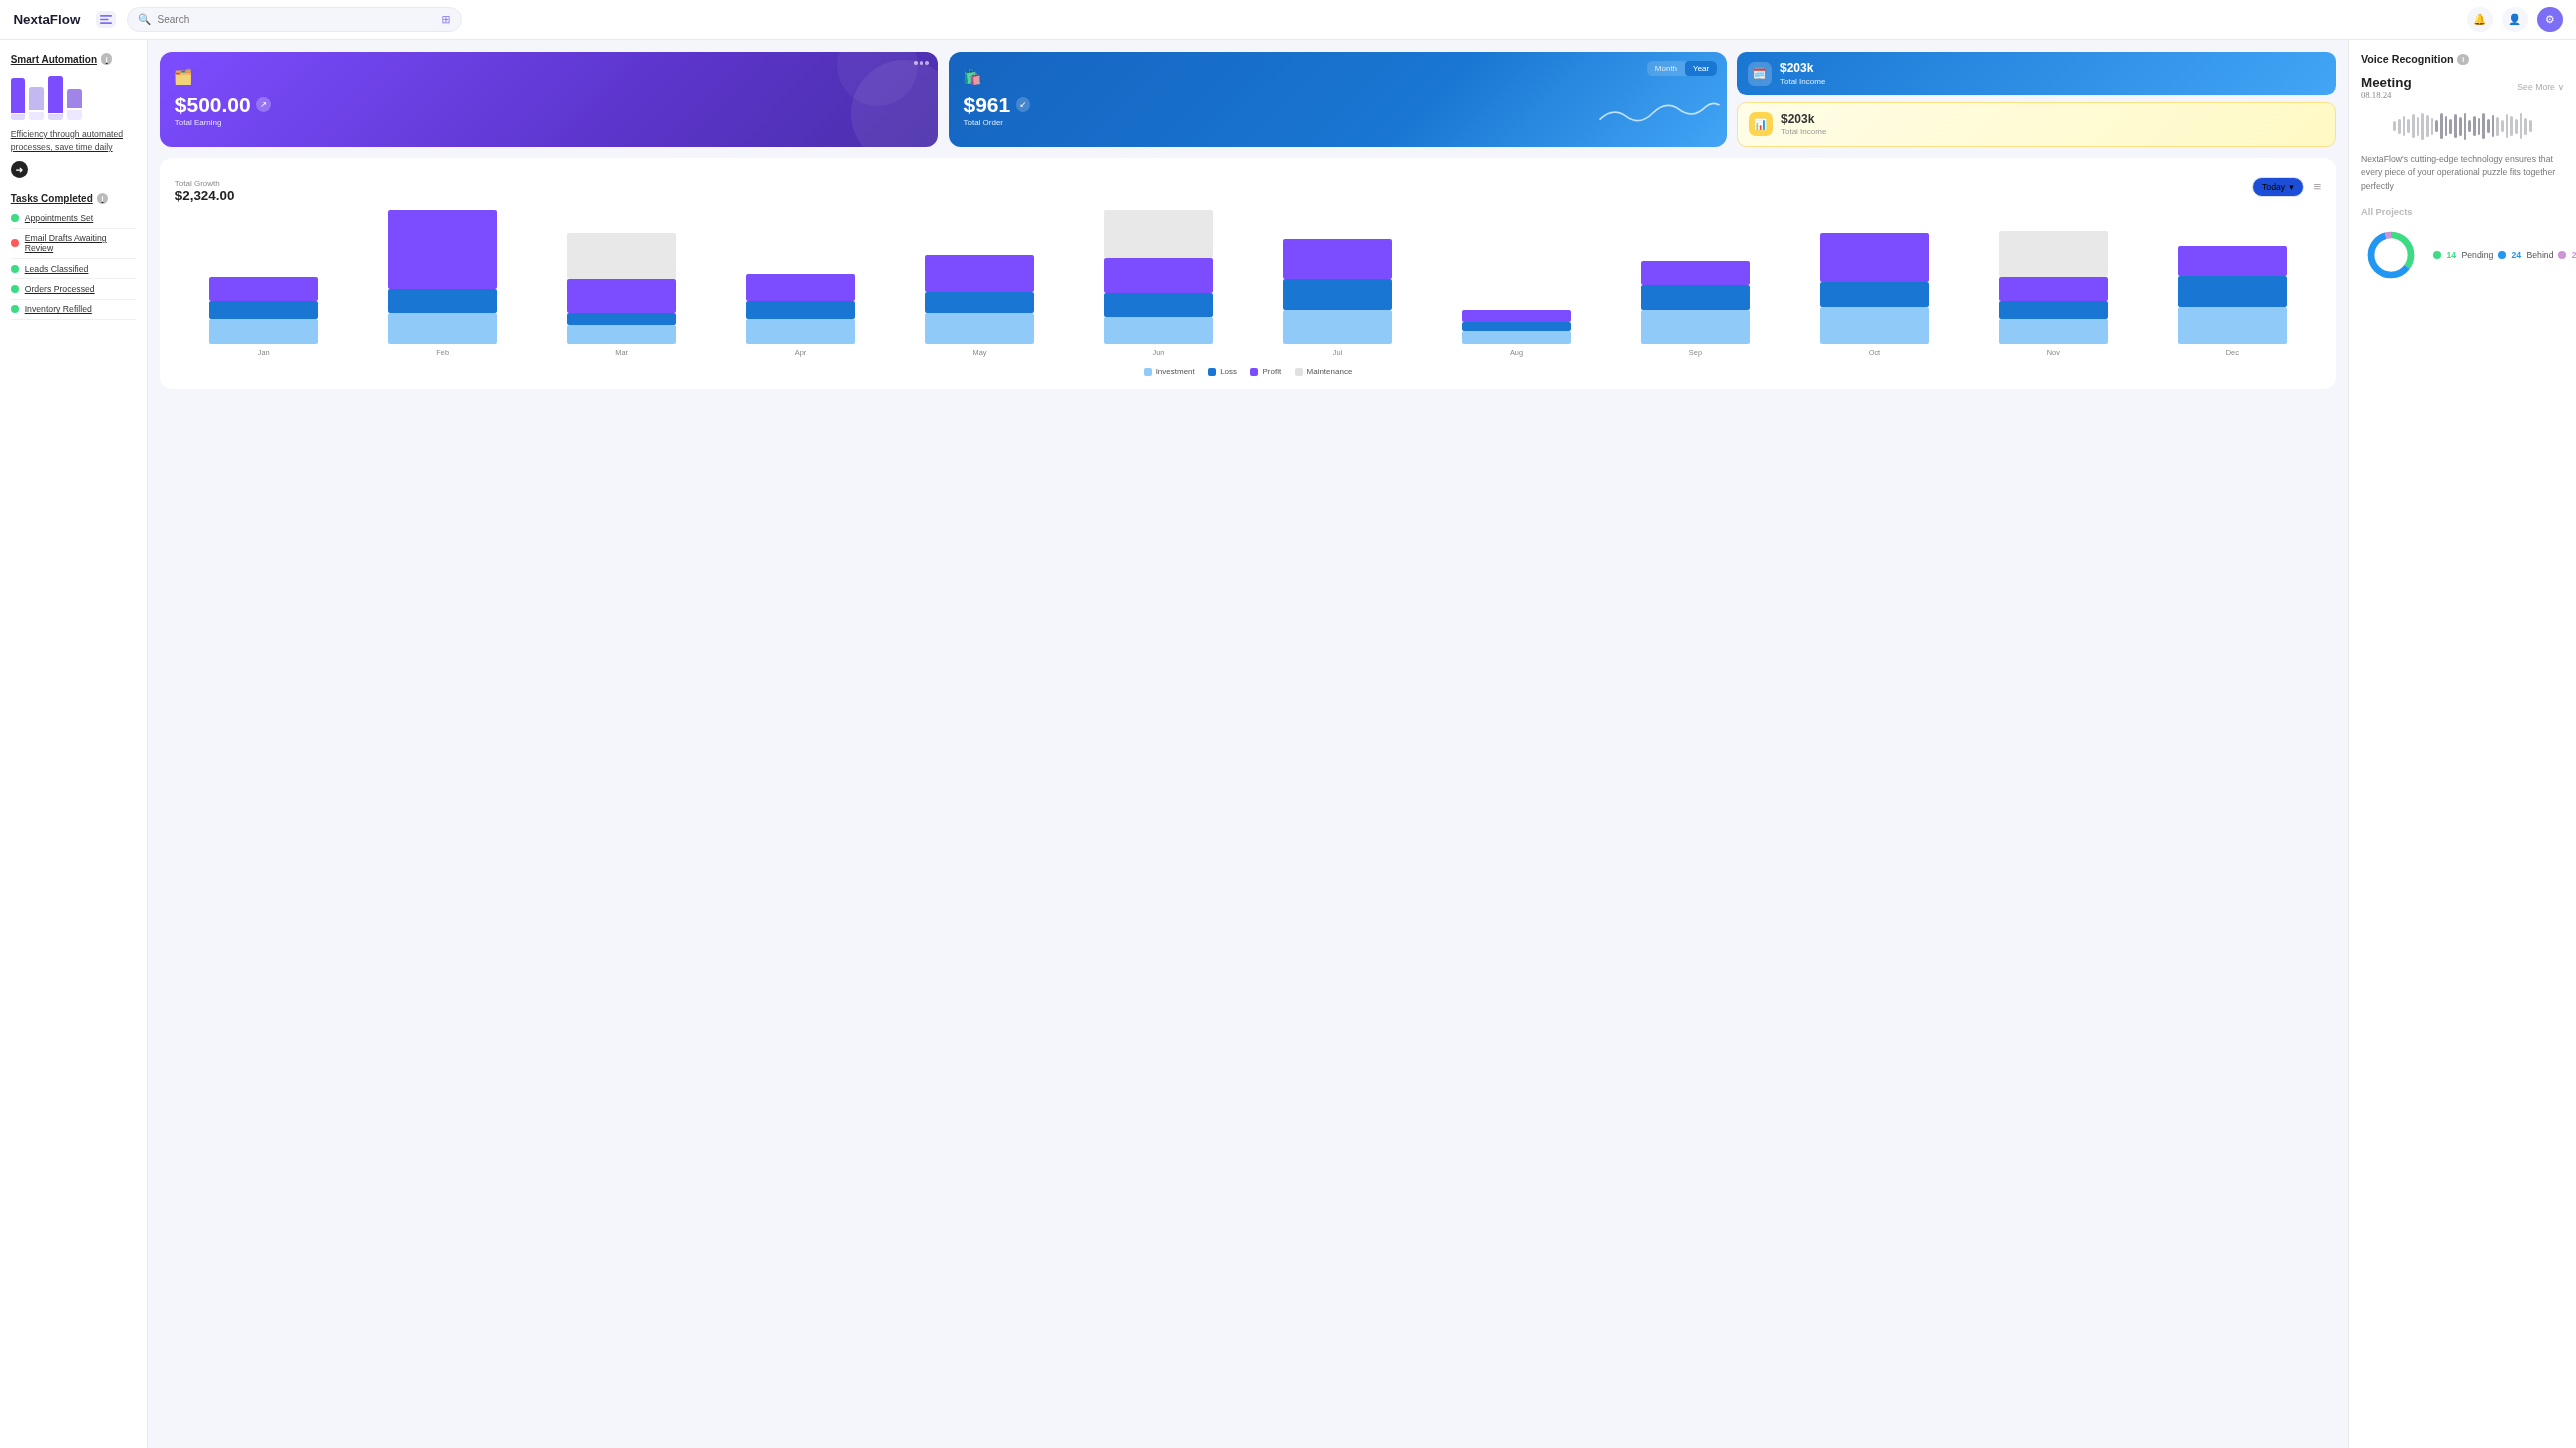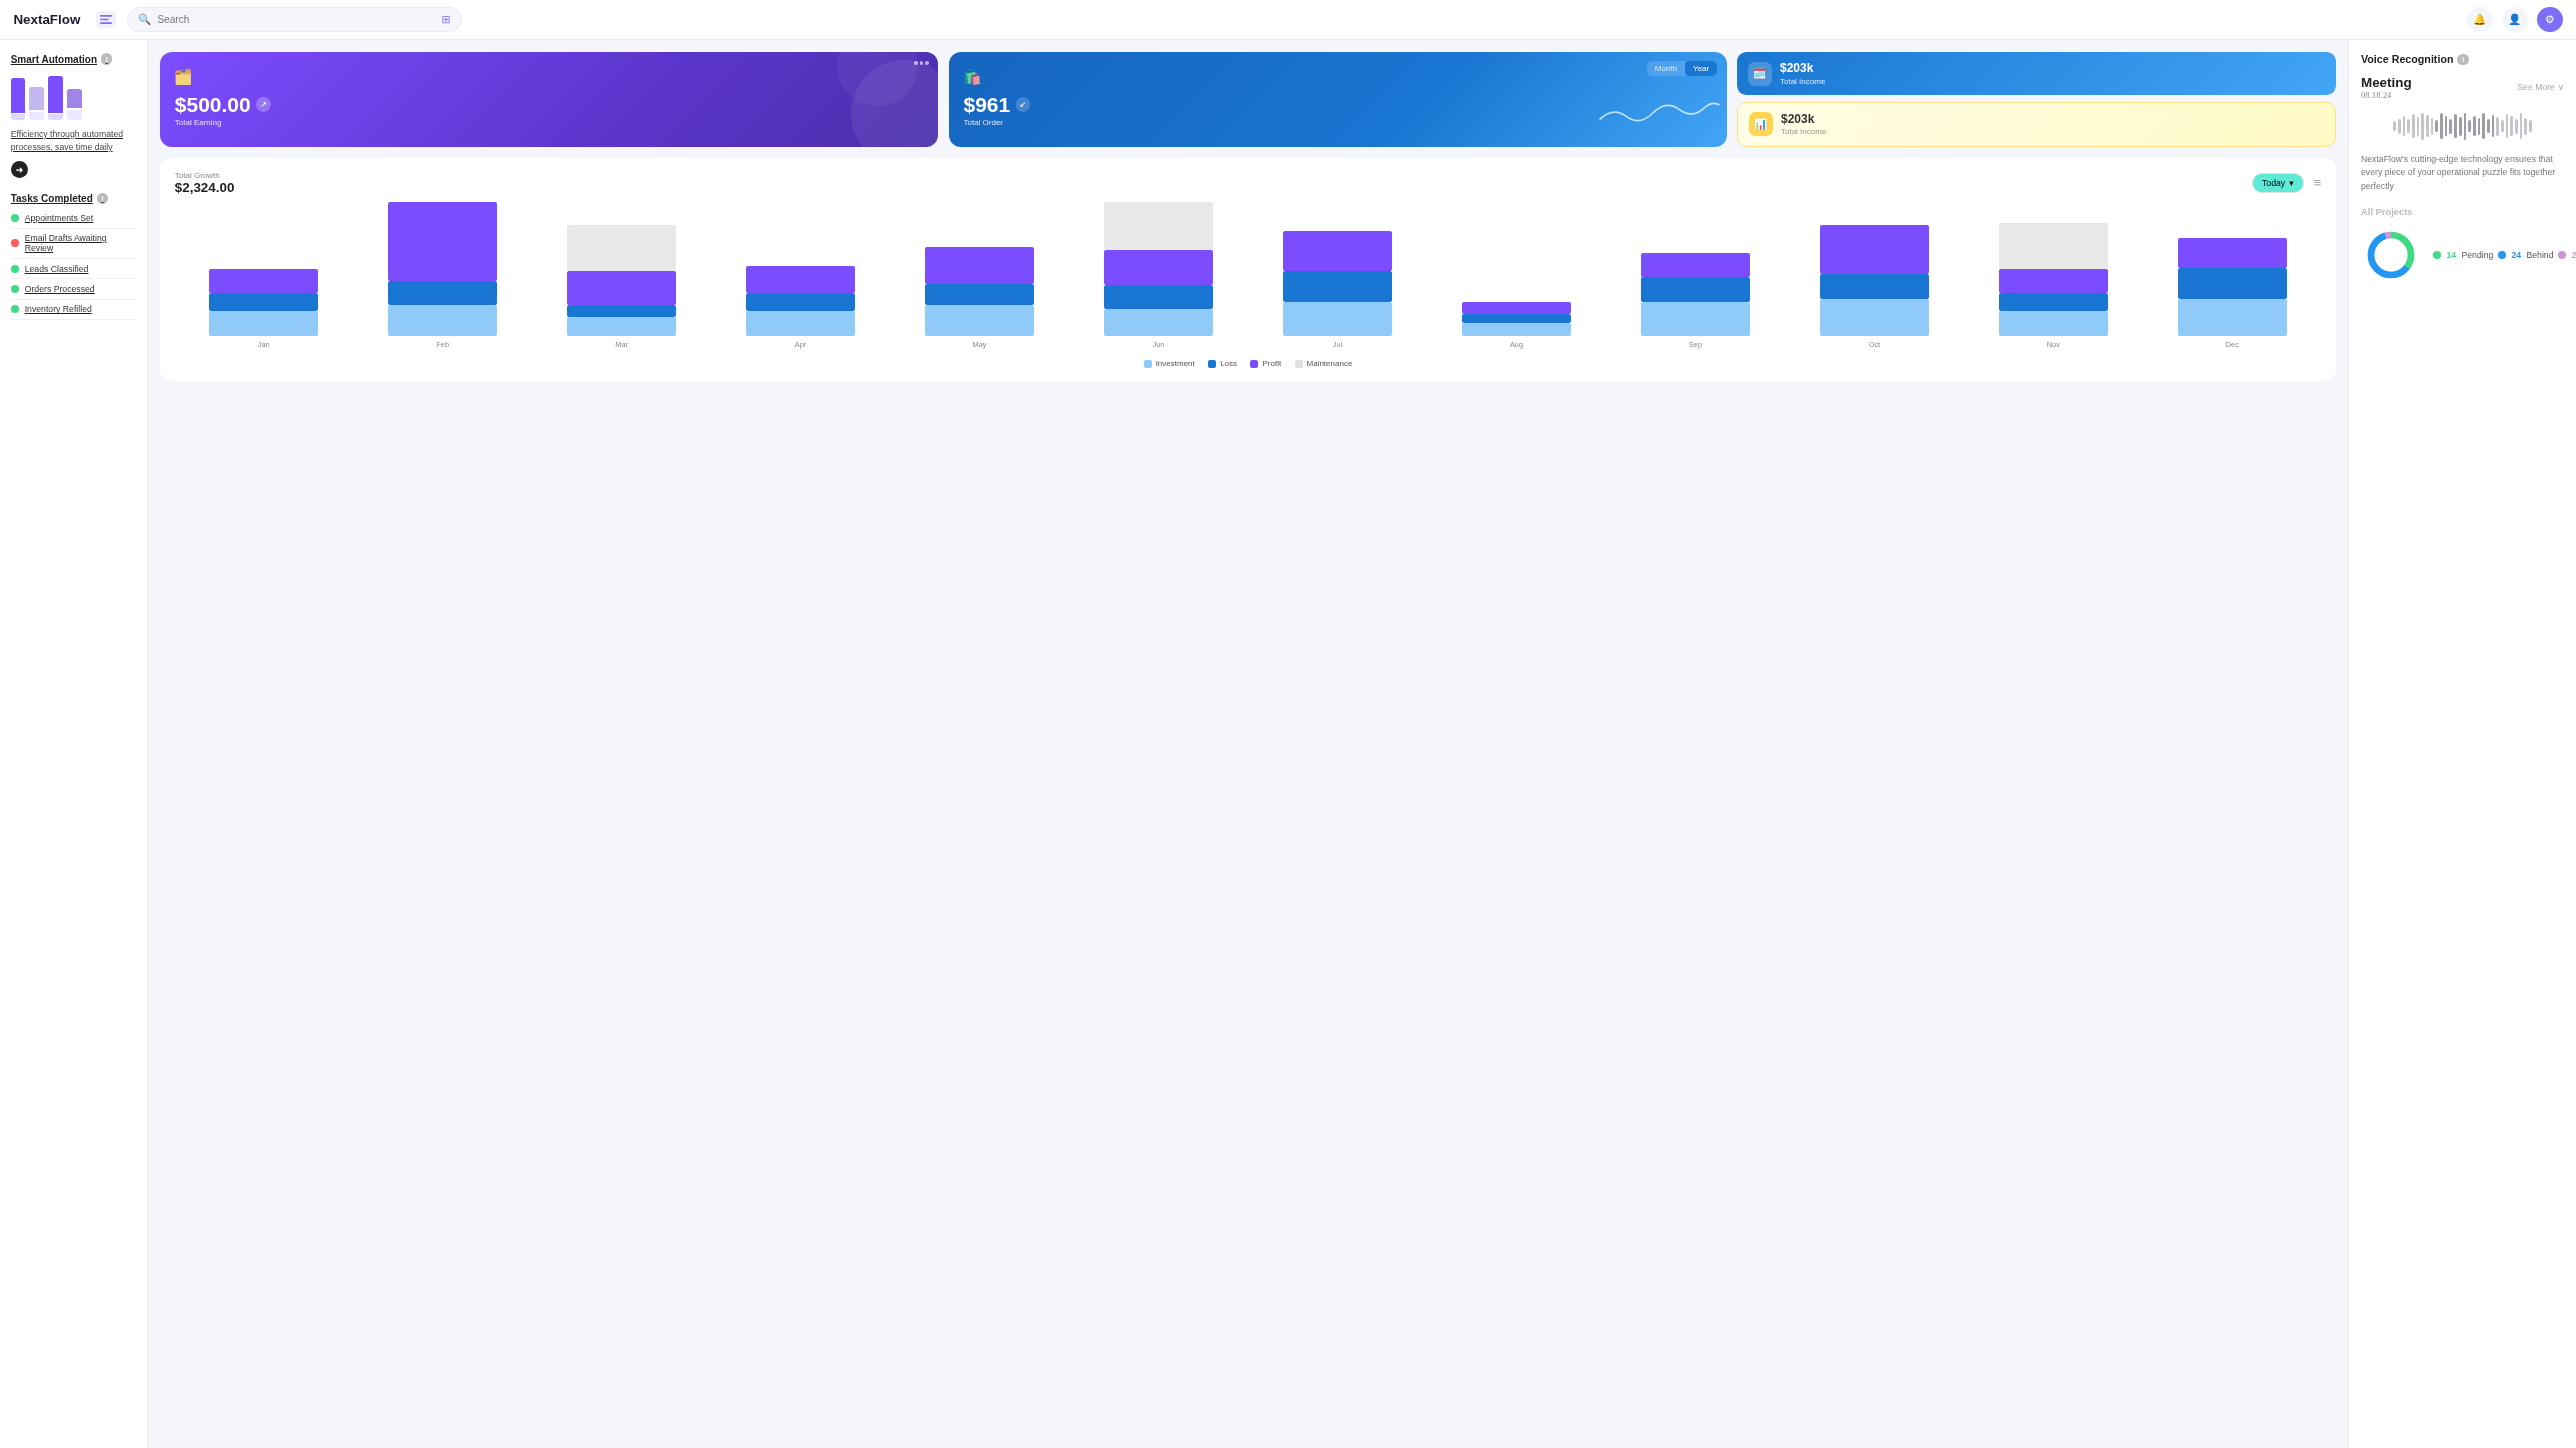--- a/index.html
+++ b/index.html
@@ -49,23 +49,23 @@
     .card-amount { font-size: 21px; font-weight: 800; }
     .card-label { font-size: 8px; opacity: 0.85; margin-top: 1.3px; }
     .card-dots { position: absolute; top: 9.4px; right: 9.4px; display: flex; gap: 2px; cursor: pointer; }
     .card-dots span { width: 3.4px; height: 3.4px; border-radius: 50%; background: rgba(255,255,255,0.6); }
     .wave-svg { position: absolute; right: 6.7px; bottom: 13.4px; }
     .trend-icon { display: inline-flex; align-items: center; justify-content: center; width: 14.8px; height: 14.8px; border-radius: 50%; background: rgba(255,255,255,0.25); font-size: 8px; }
 
     
     .chart-section { background: #fff; border-radius: 12px; padding: 13.4px 14.8px; }
     .chart-header { display: flex; align-items: center; justify-content: space-between; margin-bottom: 2.7px; }
-    .chart-title-small { font-size: 8px; color: #888; }
+    .chart-title-small { font-size: 8px; color: #888; margin-top: 8px; }
     .chart-amount { font-size: 13.4px; font-weight: 800; color: #222; }
-    .today-btn { display: flex; align-items: center; gap: 4px; background: #5eead4; border: 0.7px solid #e0e0e0; border-radius: 10px; padding: 4px 9.4px; font-size: 8.7px; cursor: pointer; }
+    .today-btn { display: flex; align-items: center; gap: 4px; background: #1d4ed8; border: 0.7px solid #e0e0e0; border-radius: 10px; padding: 4px 9.4px; font-size: 8.7px; cursor: pointer; }
     .chart-menu { font-size: 13.4px; color: #aaa; cursor: pointer; }
     .bar-chart-wrap { position: relative; margin-top: 6.7px; }
     .bar-chart { display: flex; align-items: flex-start; gap: 12px; height: 148px; padding: 0 5.4px; }
     .bar-group { display: flex; flex-direction: column; align-items: center; flex: 1; }
     .bar-stack { display: flex; flex-direction: column-reverse; align-items: center; width: 100%; gap: 0; }
     .bar-month { font-size: 7.4px; color: #888; margin-top: 4px; }
     .chart-legend { display: flex; gap: 13.4px; justify-content: center; margin-top: 9.4px; }
     .legend-item { display: flex; align-items: center; gap: 4px; font-size: 8px; color: #555; }
     .legend-dot { width: 8px; height: 8px; border-radius: 2px; }
 

